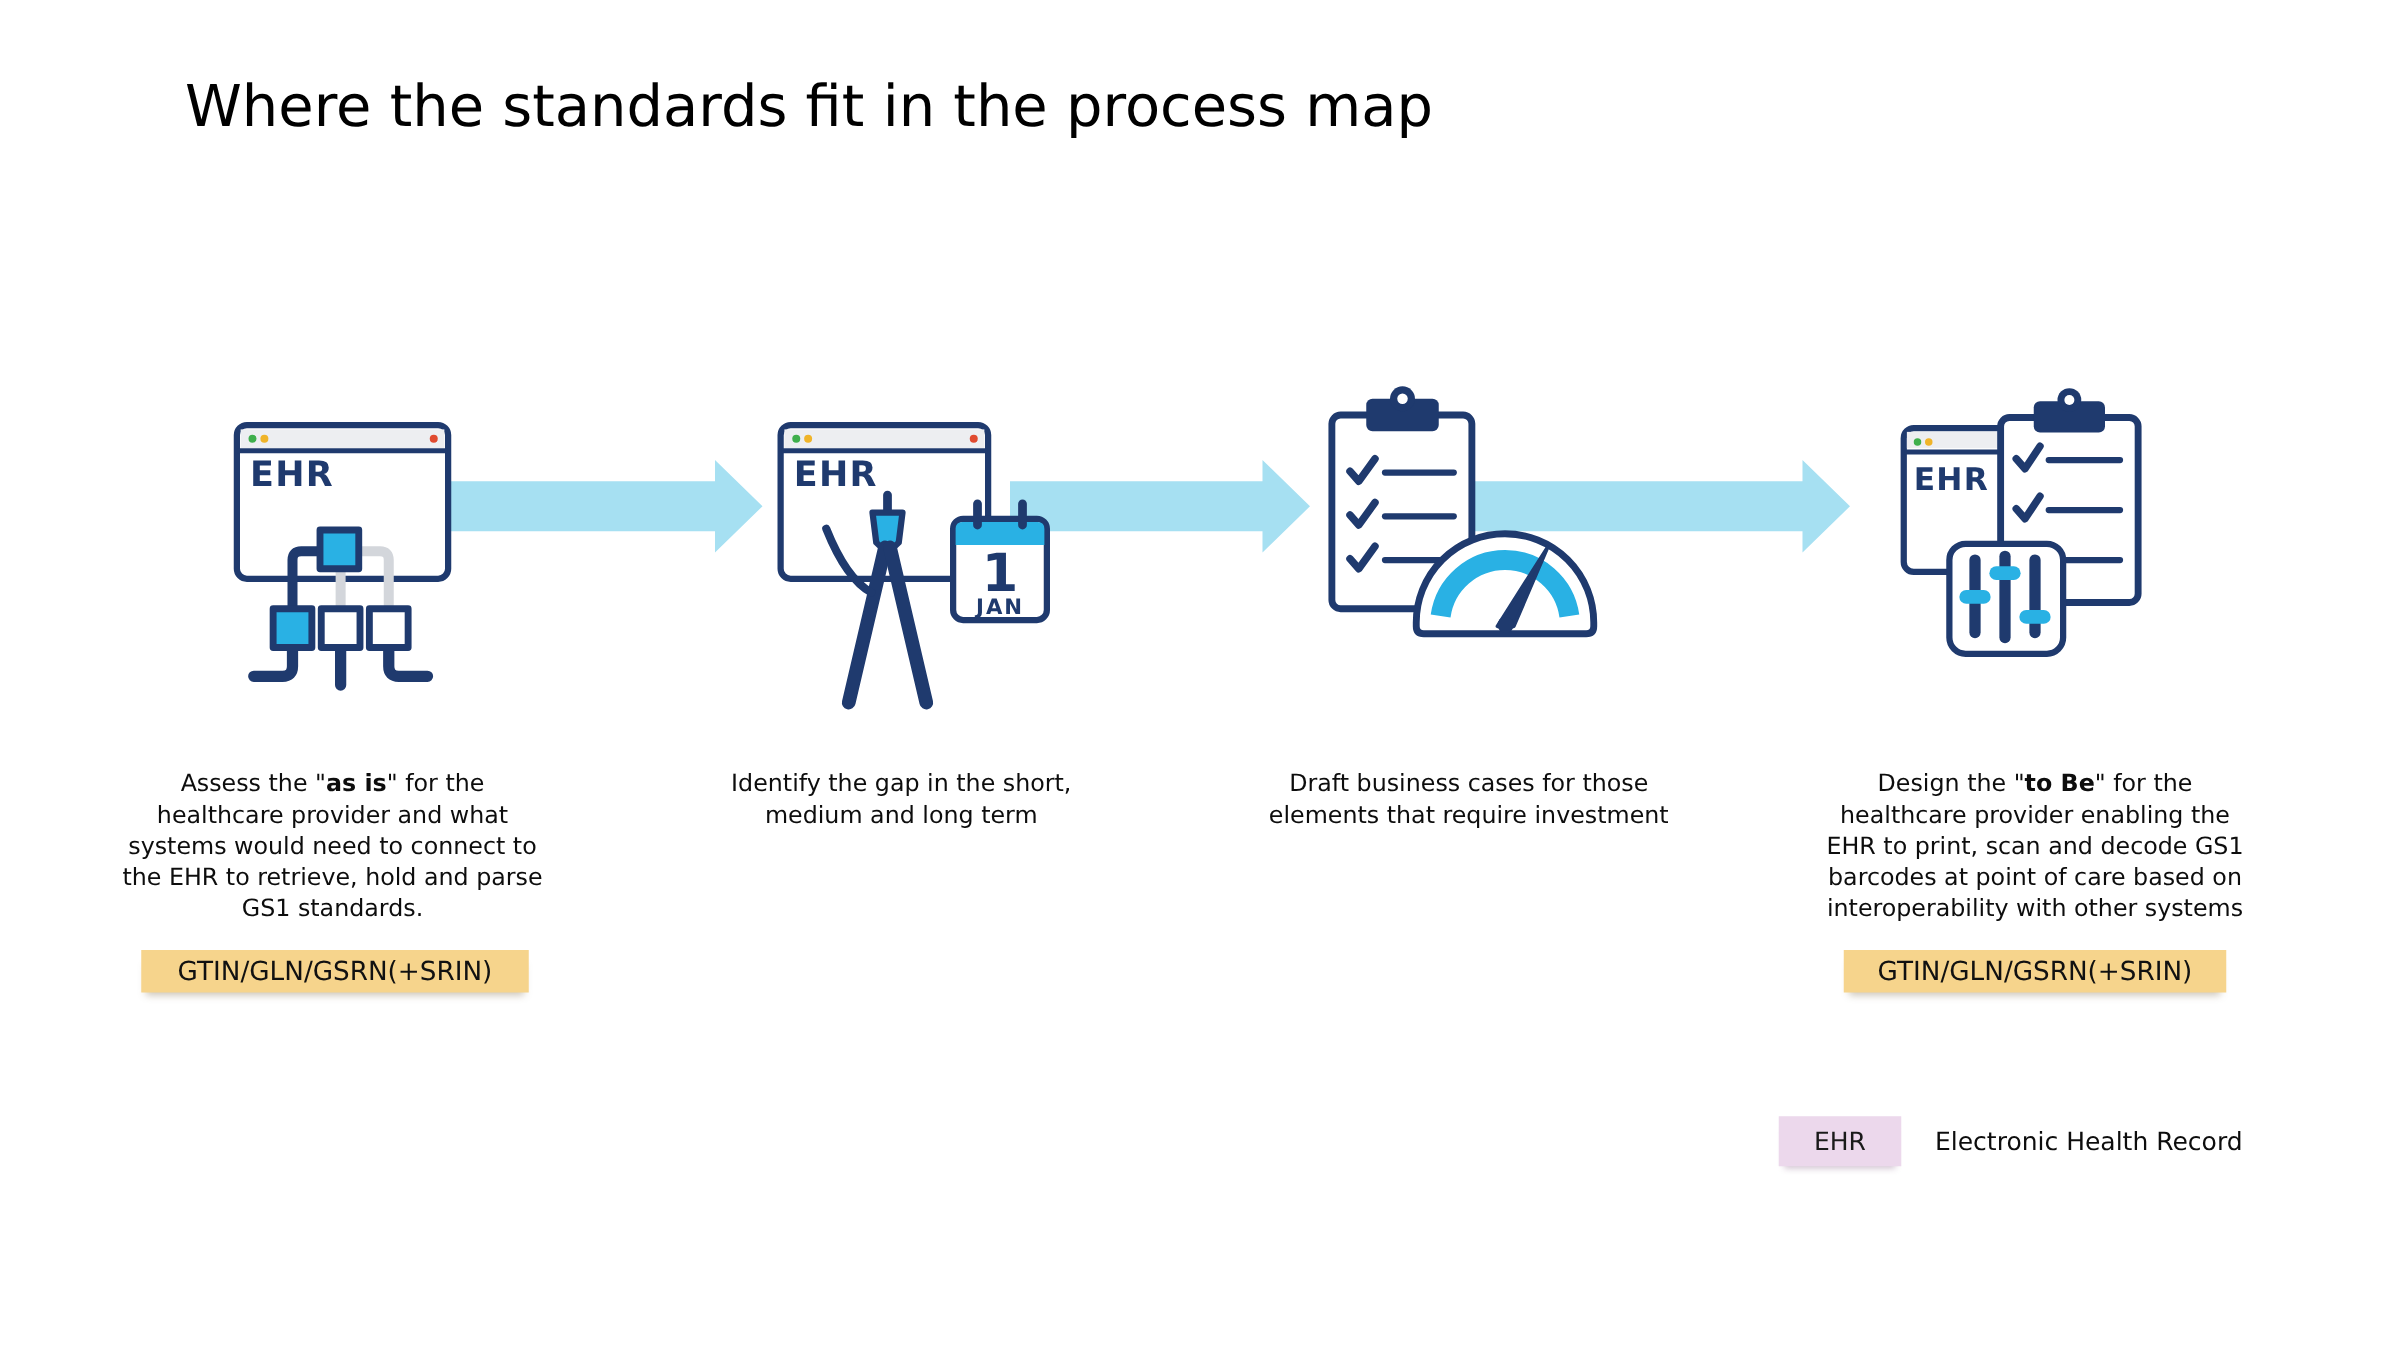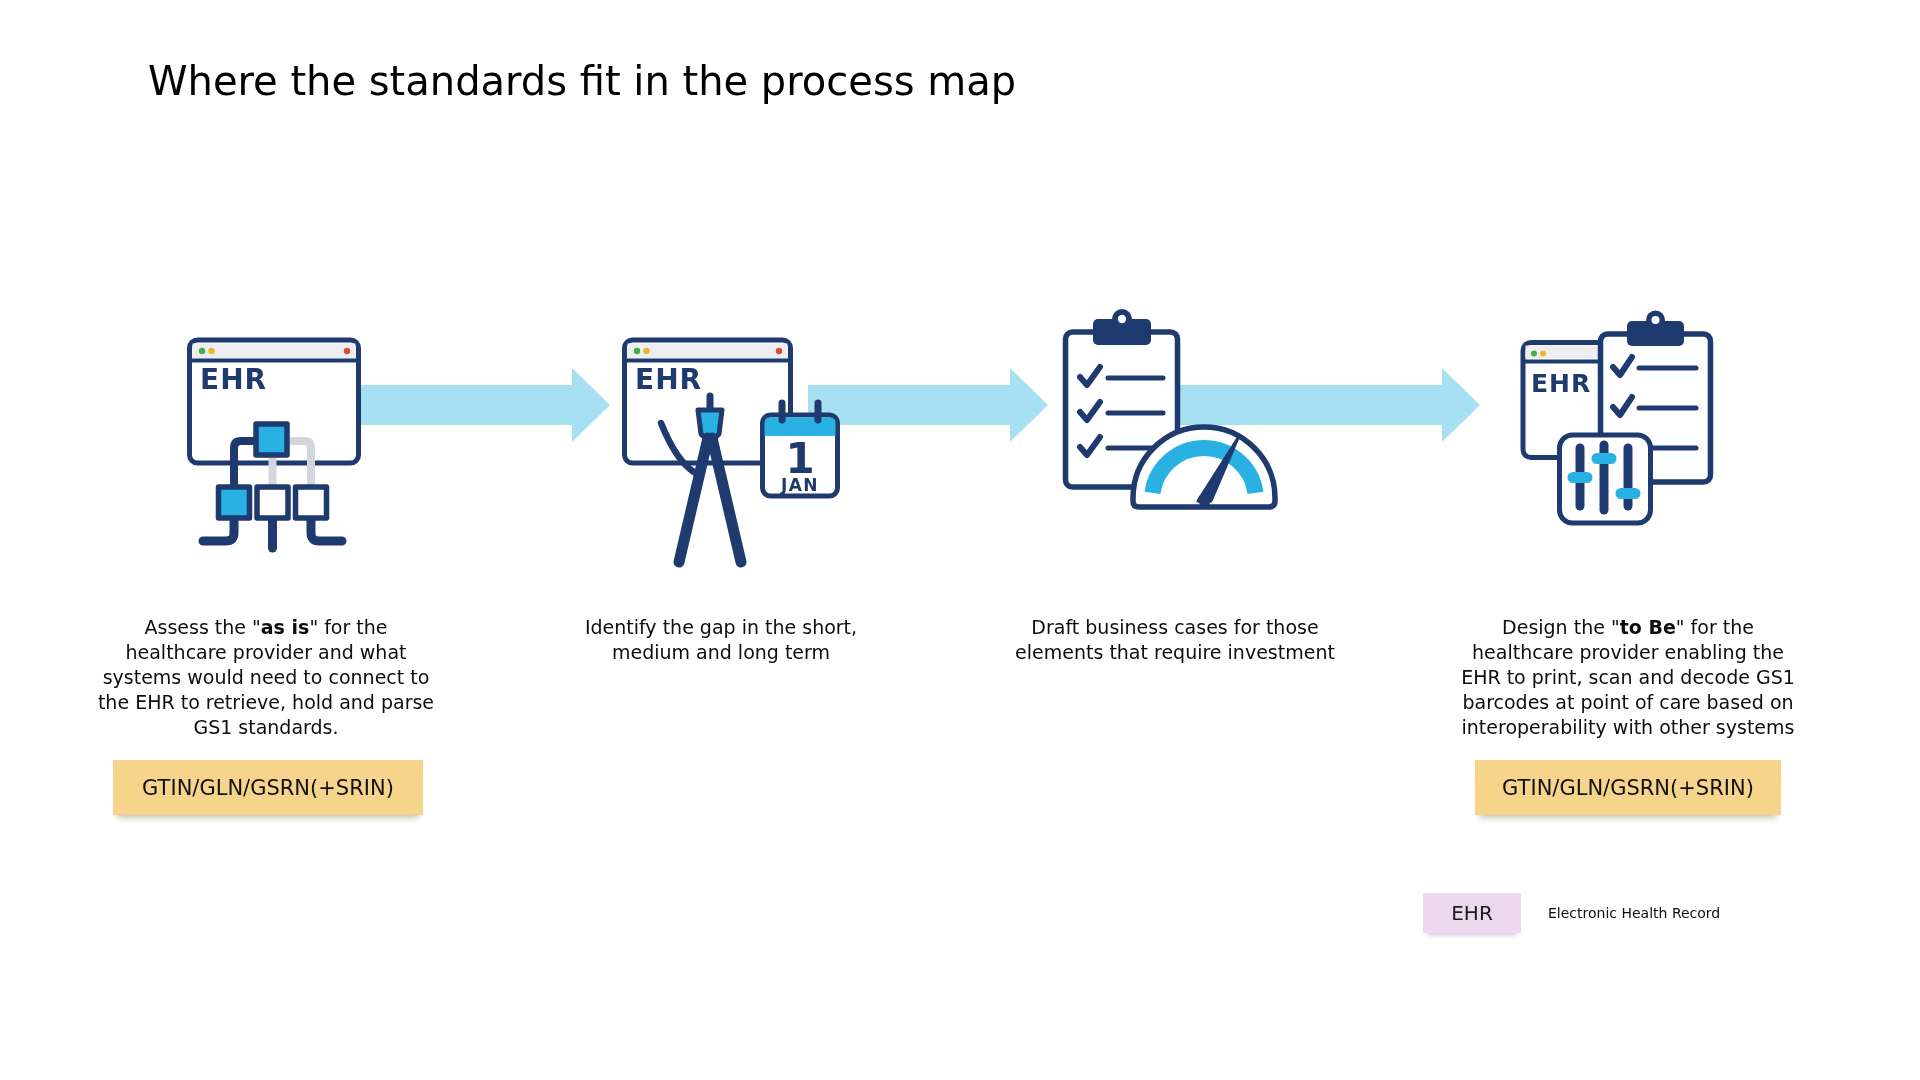--- a/index.html
+++ b/index.html
@@ -1,31 +1,31 @@
 <!DOCTYPE html>
 <html><head>
 <meta charset="utf-8">
 <style>
   html,body{margin:0;padding:0;background:#ffffff;}
   .canvas{position:relative;width:1920px;height:1080px;background:#ffffff;overflow:hidden;
           font-family:"DejaVu Sans","Liberation Sans",sans-serif;}
-  .title{position:absolute;left:148px;top:58px;font-size:40px;color:#000;white-space:nowrap;}
+  .title{position:absolute;left:148px;top:58px;font-size:46px;color:#000;white-space:nowrap;}
   .arrows{position:absolute;left:0;top:0;z-index:1;}
   .icon-svg{position:absolute;z-index:2;}
   .desc{position:absolute;top:590px;z-index:3;font-size:19px;line-height:25px;color:#0d0d0d;
         text-align:center;white-space:pre-line;}
   .desc .b{font-weight:bold;}
-  .std-badge{position:absolute;top:760px;height:55px;z-index:3;background:#f6d48c;color:#111;
+  .std-badge{position:absolute;top:760px;height:34px;z-index:3;background:#f6d48c;color:#111;
         font-size:21px;display:flex;align-items:center;justify-content:center;
         box-shadow:0 7px 6px -4px rgba(140,125,95,.45);}
   .legend-row{position:absolute;left:1423px;top:893px;z-index:3;display:flex;align-items:center;}
   .legend-badge{width:98px;height:40px;background:#ecd8ec;color:#1a1a1a;font-size:20px;
         display:flex;align-items:center;justify-content:center;
         box-shadow:0 6px 5px -4px rgba(150,120,150,.45);}
-  .legend-label{margin-left:27px;font-size:14px;color:#0d0d0d;white-space:nowrap;}
+  .legend-label{margin-left:27px;font-size:20px;color:#0d0d0d;white-space:nowrap;}
   text.win-label{fill:#1f3a6e;font-weight:bold;letter-spacing:1px;}
 </style>
 </head>
 <body>
 
 <div class="canvas">
 
   <div class="title">Where the standards fit in the process map</div>
 
   <svg class="arrows" width="1920" height="1080" viewBox="0 0 1920 1080">

